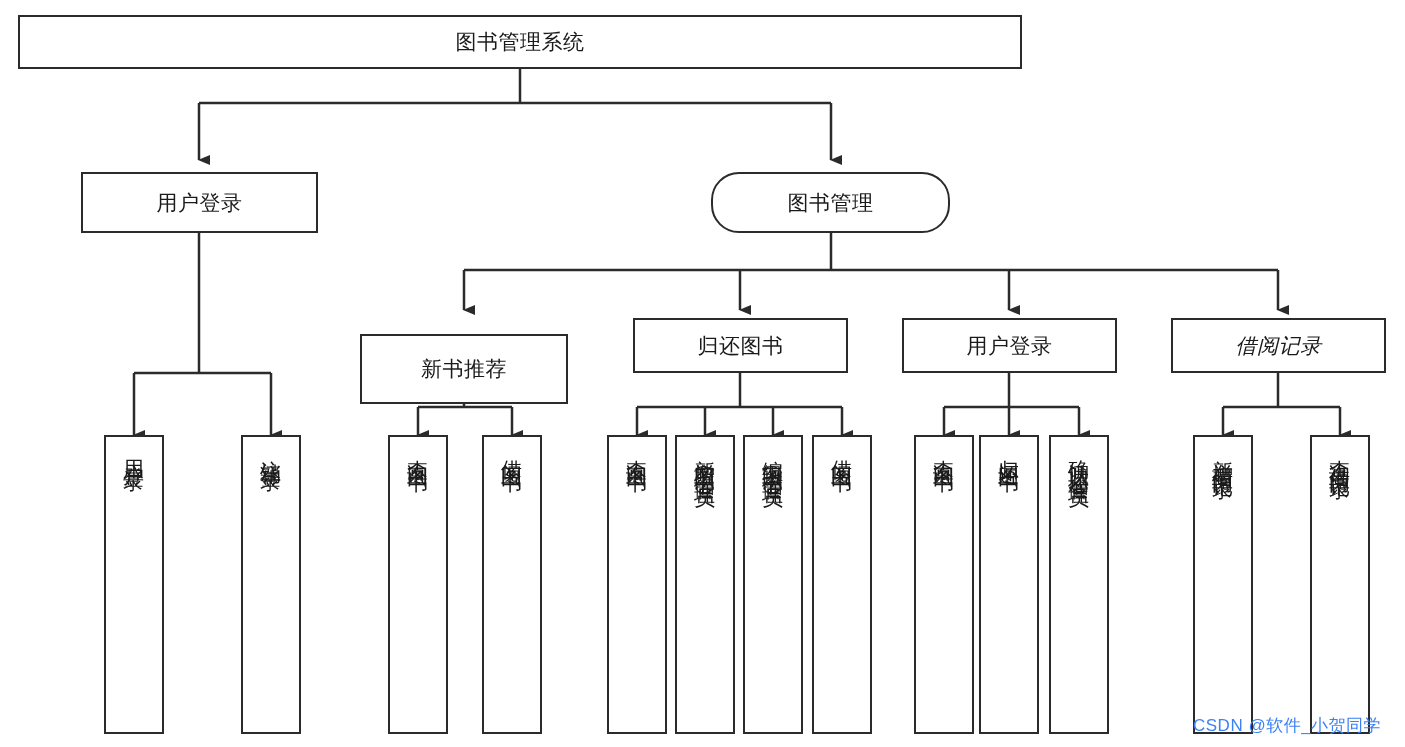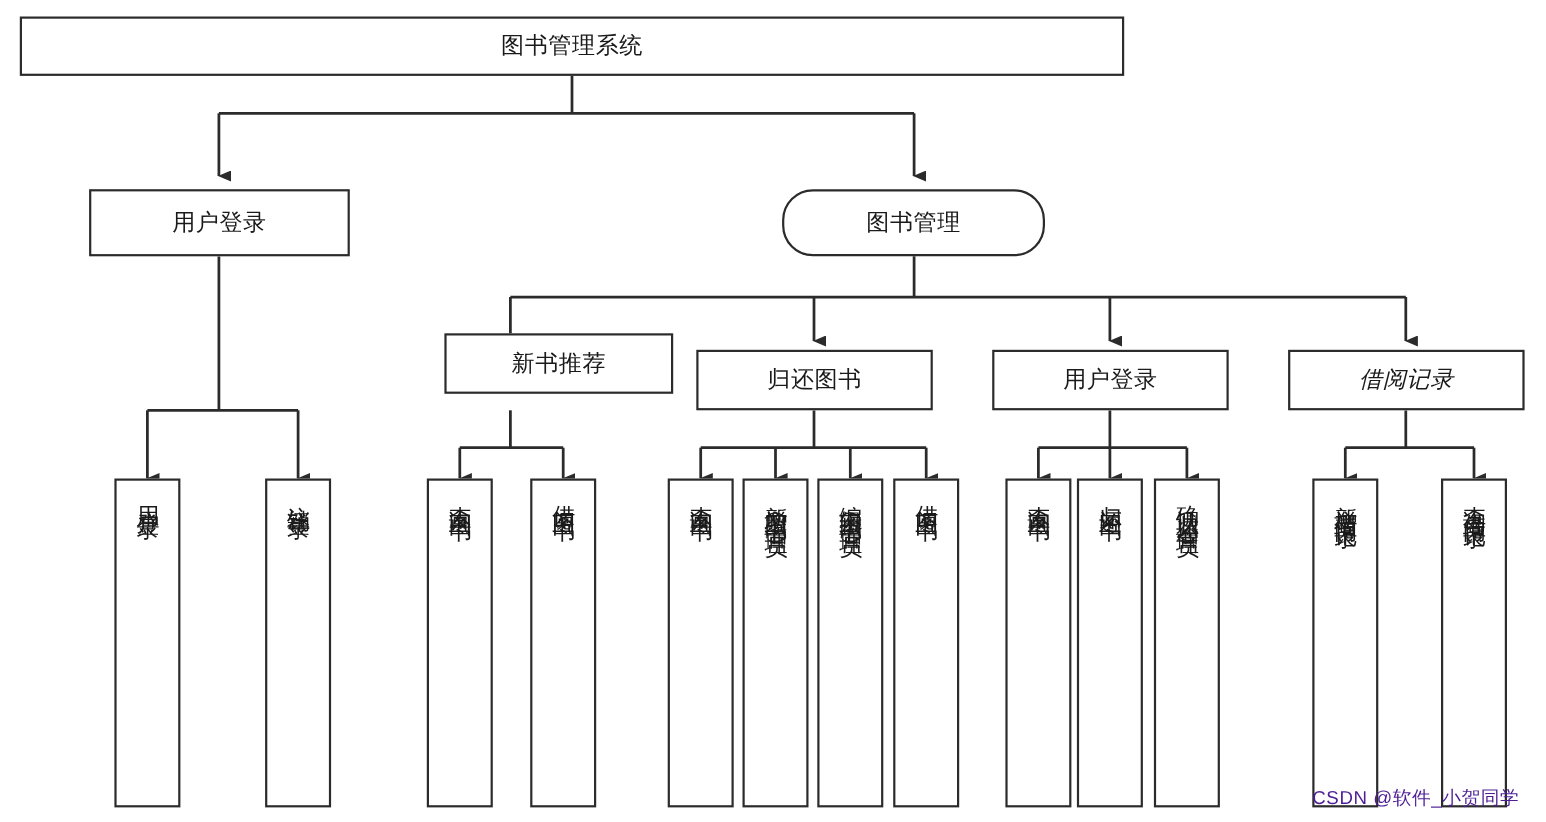--- a/index.html
+++ b/index.html
@@ -51,21 +51,21 @@
     writing-mode: vertical-rl;
     text-orientation: upright;
     font-size: 21px;
     letter-spacing: 4px;
     line-height: 1.0;
     white-space: nowrap;
   }
   .watermark {
     position: absolute;
     font-size: 17px;
-    color: #4c1d95;
+    color: #3b82f6;
     letter-spacing: 0.5px;
     white-space: nowrap;
     user-select: none;
   }
 </style>
 </head>
 <body>
 
 <div id="canvas">
 
@@ -134,21 +134,21 @@
     <span class="label">图书管理系统</span>
   </div>
 
   <div class="node horiz" style="left:81px; top:172px; width:237px; height:61px;">
     <span class="label">用户登录</span>
   </div>
   <div class="node horiz" style="left:711px; top:172px; width:239px; height:61px;border-radius:28px;">
     <span class="label">图书管理</span>
   </div>
 
-  <div class="node horiz" style="left:360px; top:303px; width:208px; height:55px;margin-left:44px;">
+  <div class="node horiz" style="left:360px; top:334px; width:208px; height:70px;">
     <span class="label">新书推荐</span>
   </div>
   <div class="node horiz" style="left:633px; top:318px; width:215px; height:55px;">
     <span class="label">归还图书</span>
   </div>
   <div class="node horiz" style="left:902px; top:318px; width:215px; height:55px;">
     <span class="label">用户登录</span>
   </div>
   <div class="node horiz" style="left:1171px; top:318px; width:215px; height:55px;font-style:italic;">
     <span class="label">借阅记录</span>

